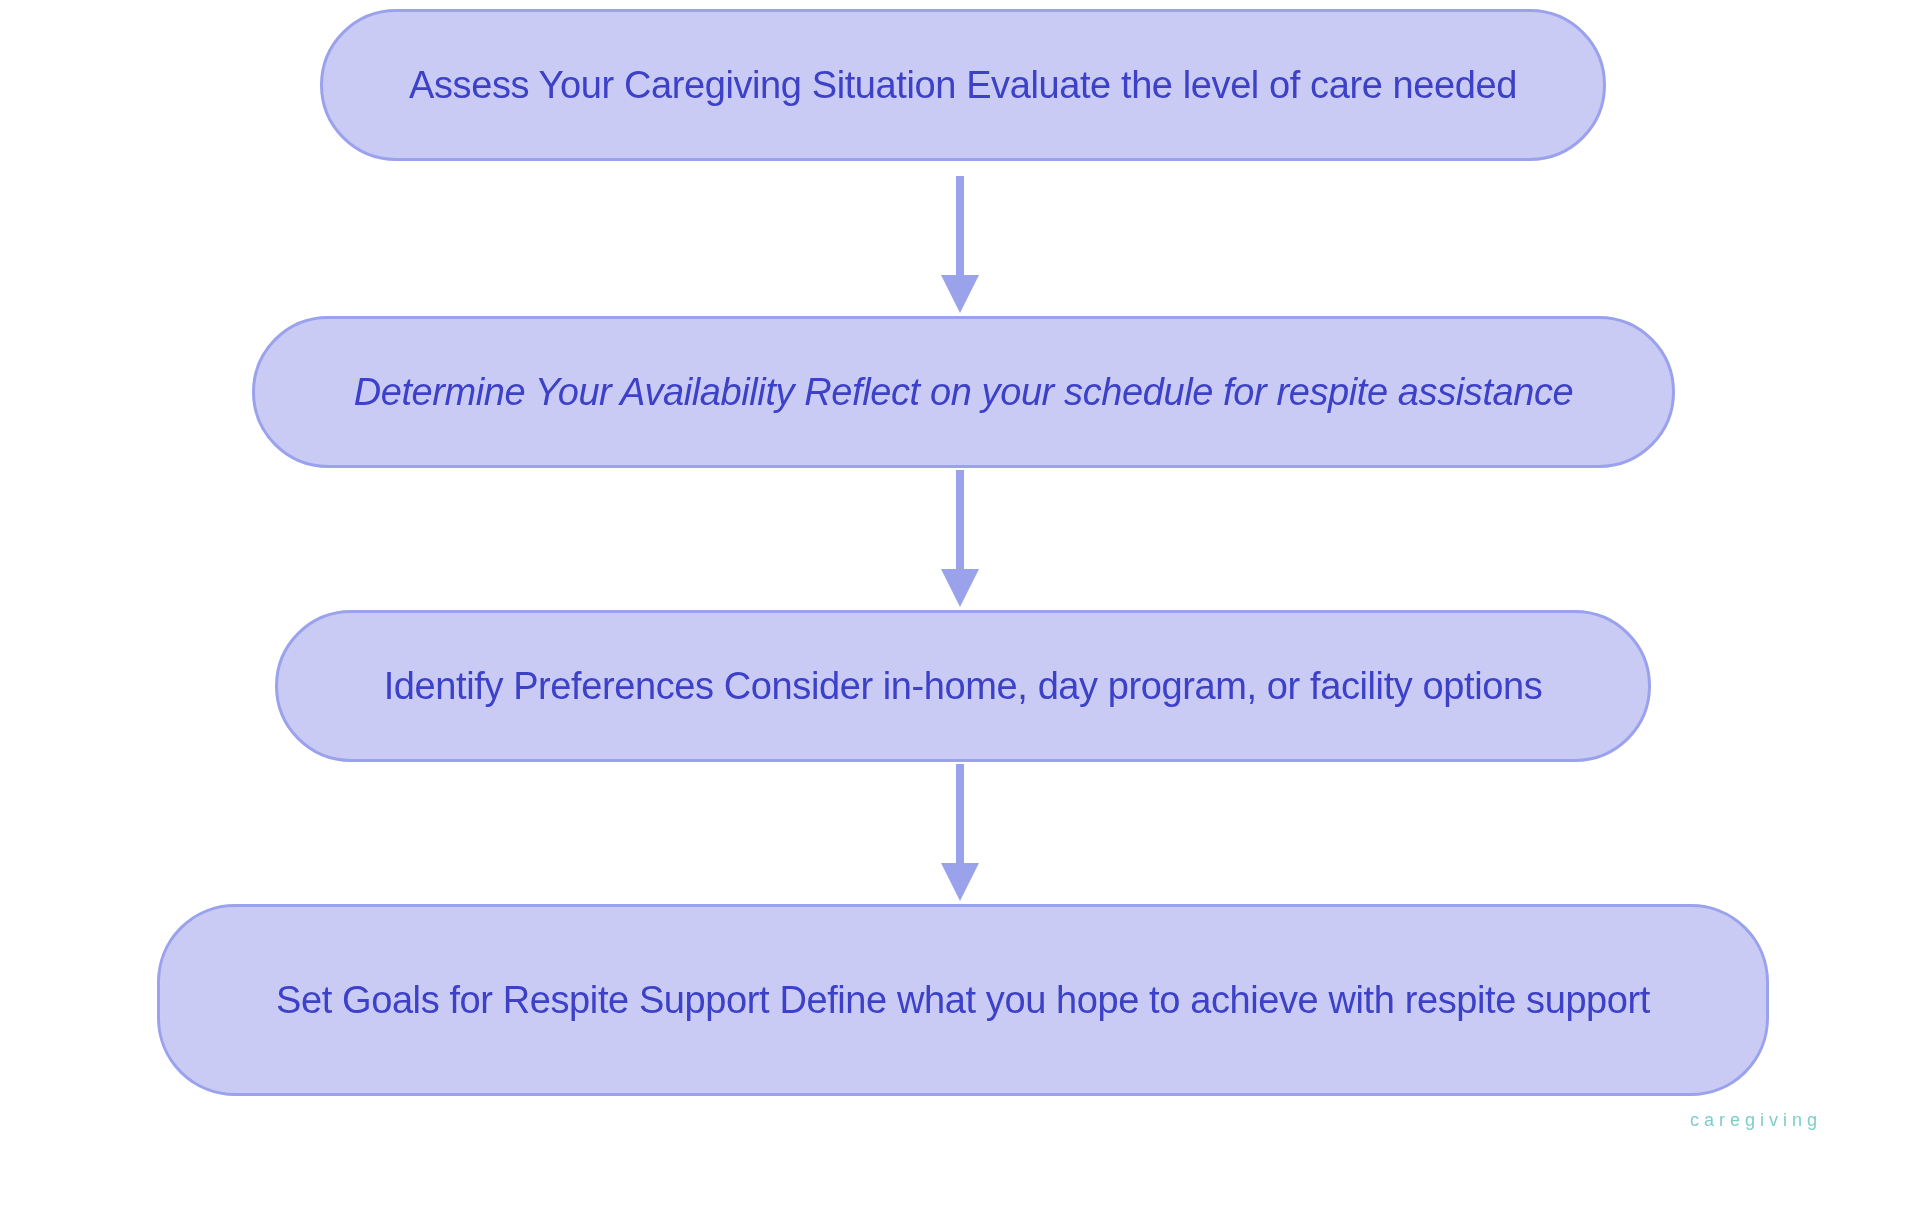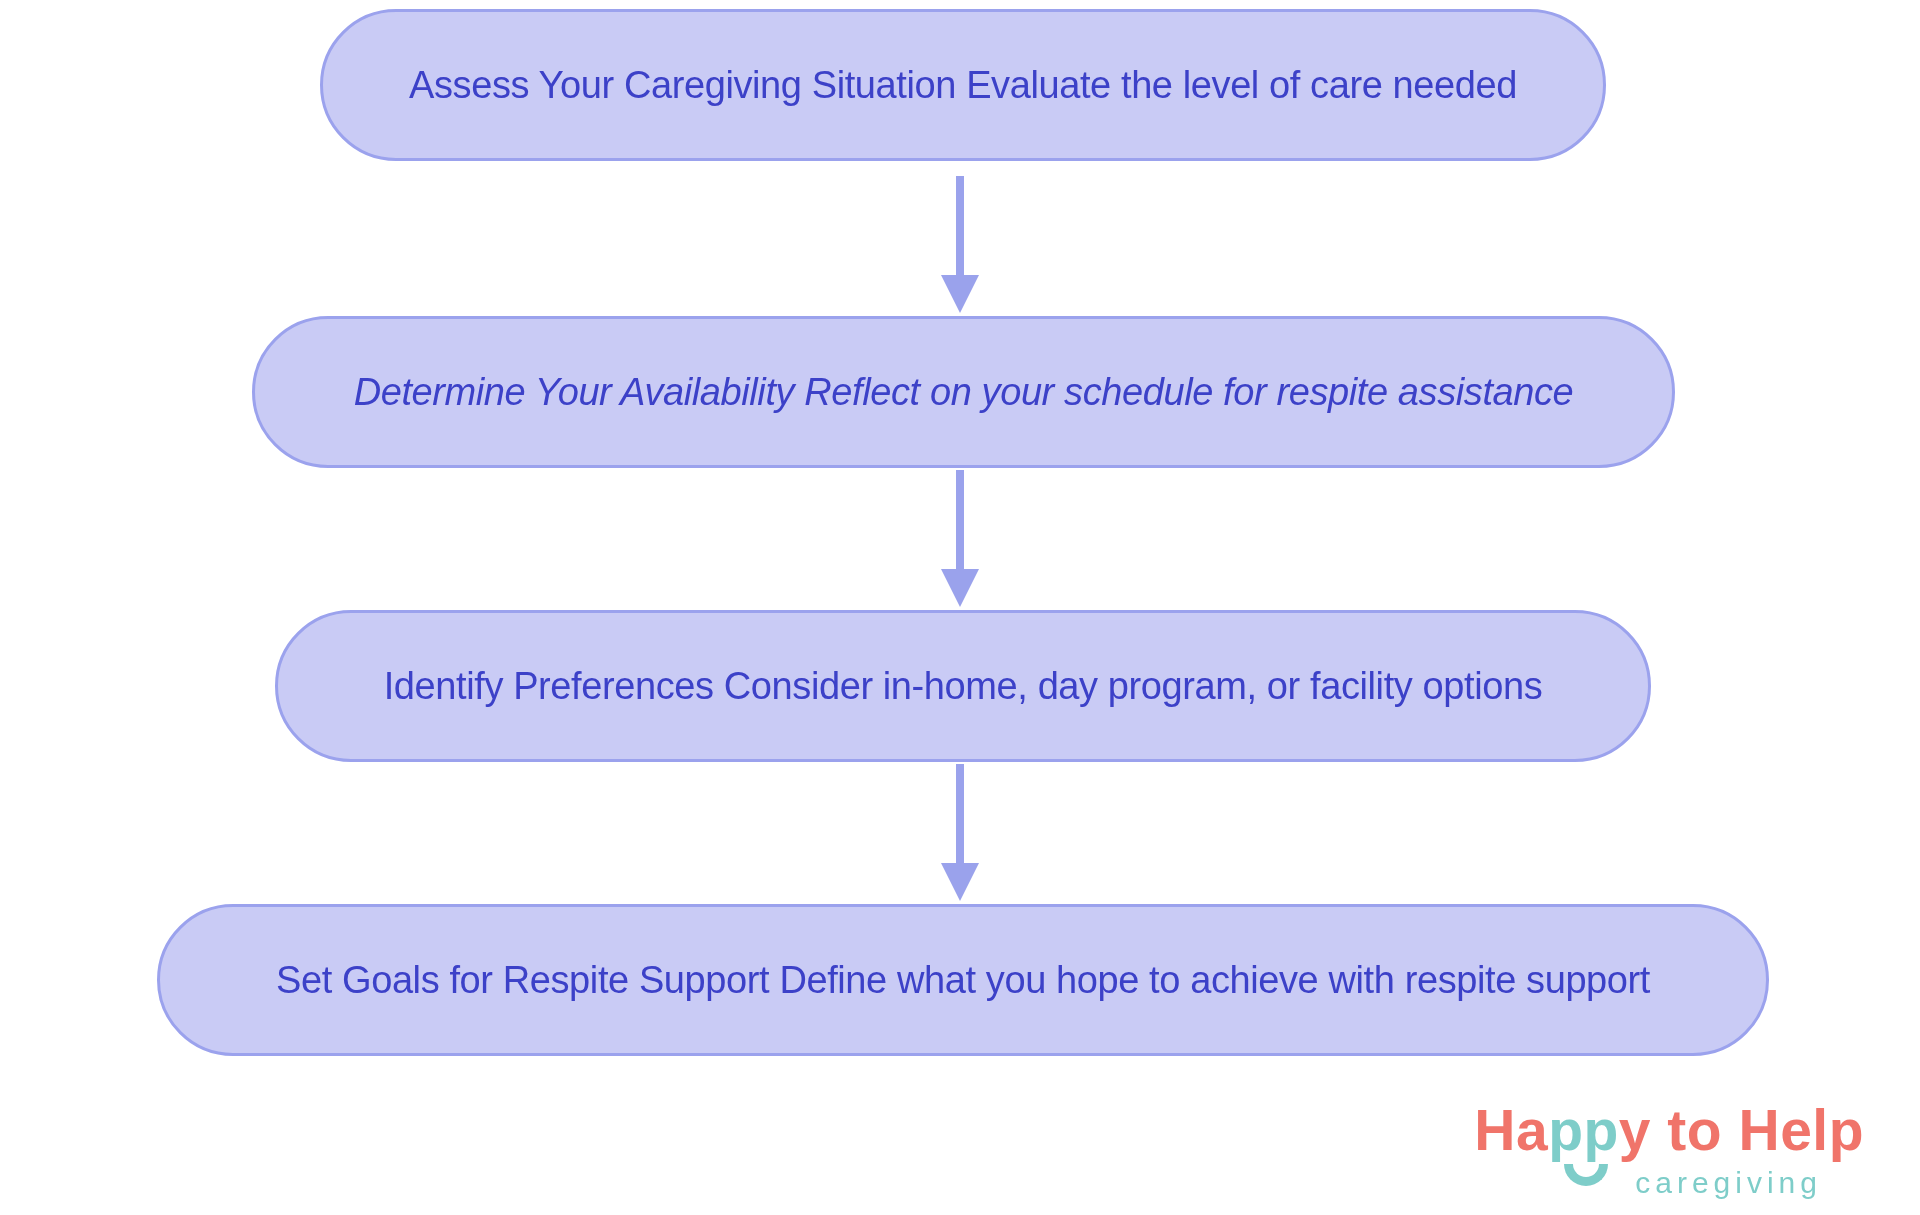--- a/index.html
+++ b/index.html
@@ -24,21 +24,21 @@
     justify-content: center;
     color: var(--box-text, #3c41c8);
     font-size: 38px;
     letter-spacing: -0.4px;
     white-space: nowrap;
     text-align: center;
   }
   .step-1 { left: 320px; top: 9px;  width: 1286px; height: 152px; }
   .step-2 { left: 252px; top: 316px; width: 1423px; height: 152px; font-style: italic; }
   .step-3 { left: 275px; top: 610px; width: 1376px; height: 152px; }
-  .step-4 { left: 157px; top: 904px; width: 1612px; height: 152px; }
+  .step-4 { left: 157px; top: 904px; width: 1612px; height: 192px; }
 
   
   .arrow {
     position: absolute;
     left: 940px;
     width: 40px;
     display: flex;
     flex-direction: column;
     align-items: center;
   }
@@ -84,21 +84,21 @@
     width: 44px;
     height: 22px;
     box-sizing: border-box;
     border: 9px solid var(--teal, #7ecdc9);
     border-top: none;
     border-radius: 0 0 44px 44px;
   }
   .logo-sub {
     margin-top: 9px;
     padding-right: 42px;
-    font-size: 30px;
+    font-size: 18px;
     letter-spacing: 5px;
     color: var(--teal, #7ecdc9);
     white-space: nowrap;
   }
 </style>
 </head>
 <body>
 
 <div class="canvas">
 
@@ -127,17 +127,16 @@
   <div class="arrow arrow-3">
     <div class="shaft"></div>
     <div class="head"></div>
   </div>
 
   <div class="step-box step-4">
     <span>Set Goals for Respite Support Define what you hope to achieve with respite support</span>
   </div>
 
   <div class="logo">
-    <div class="logo-main"><span>Ha</span><span class="pp"><span>pp</span><span class="smile"></span></span><span>y to Help</span></div>
     <div class="logo-sub">caregiving</div>
   </div>
 
 </div>
 
 </body></html>

